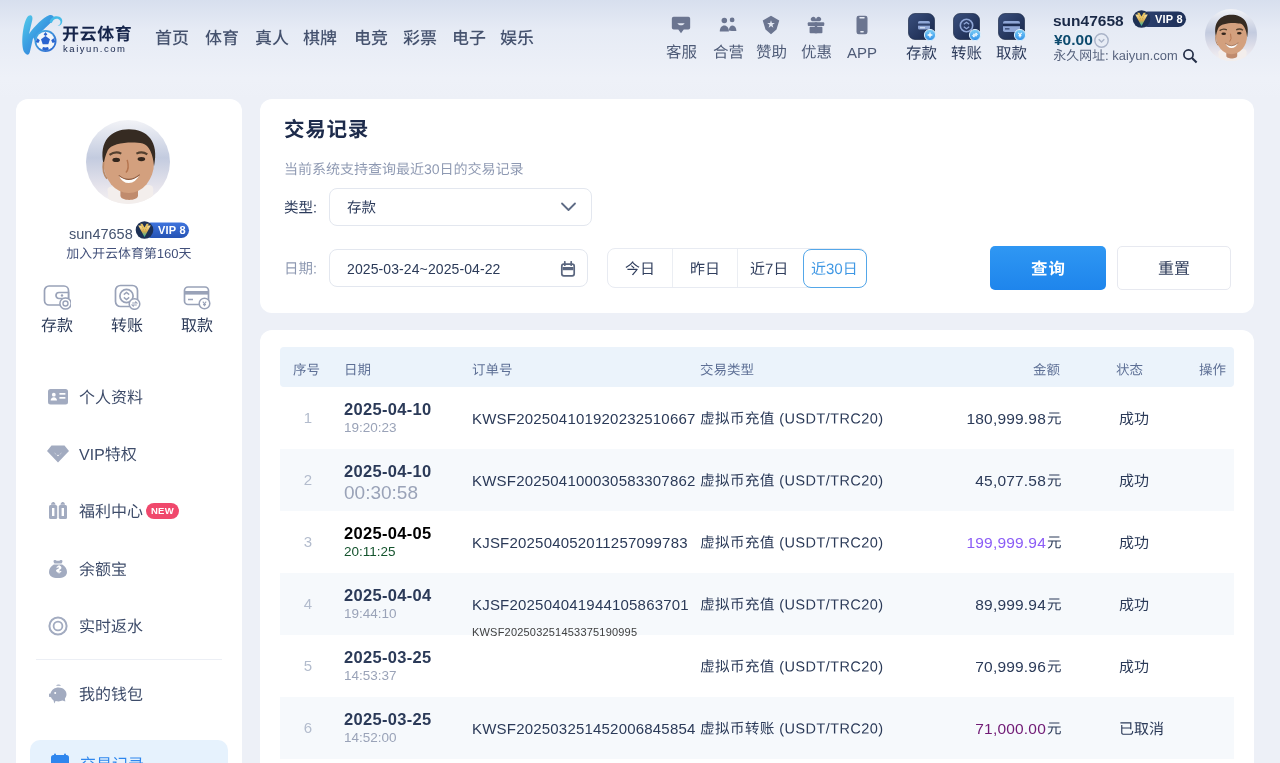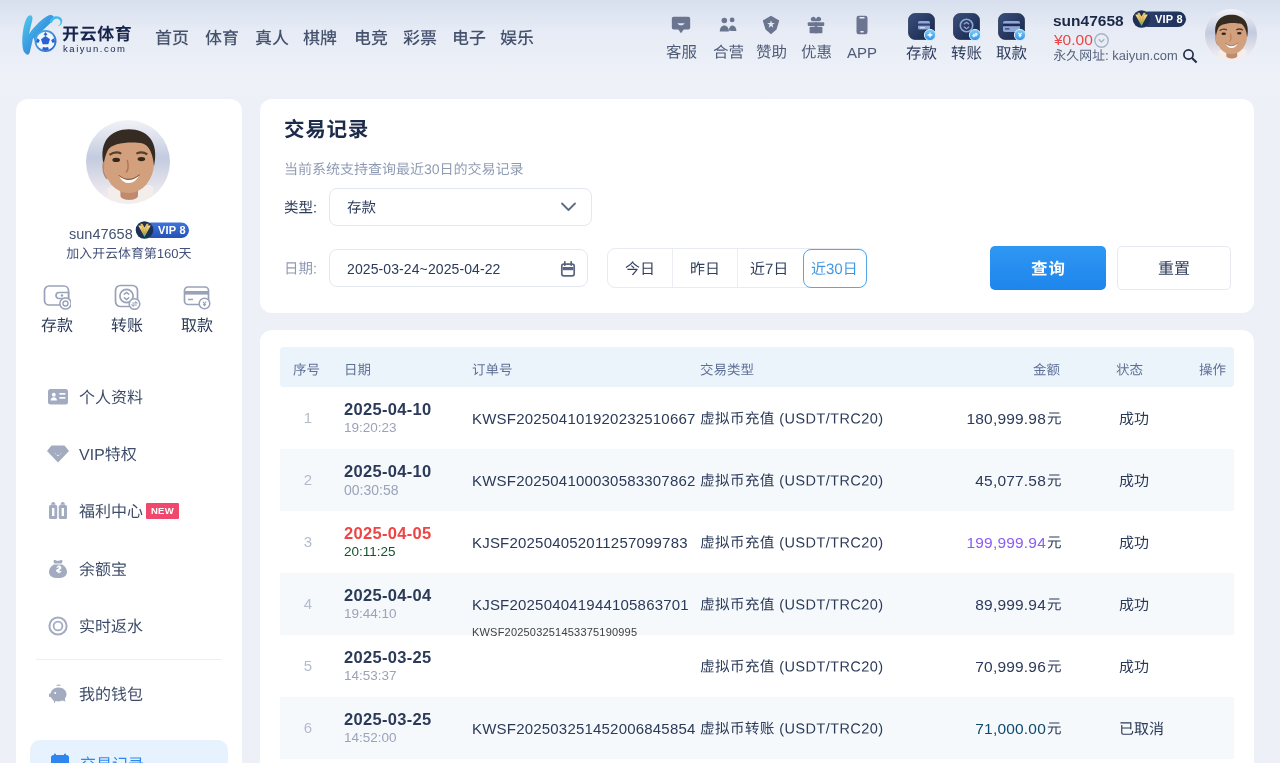--- a/index.html
+++ b/index.html
@@ -342,21 +342,21 @@
         <stop offset="0.5" stop-color="#d8ab4e"></stop>
         <stop offset="1" stop-color="#27b5a0"></stop>
       </linearGradient>
     </defs>
     <rect x="8" y="1.5" width="46" height="15.5" rx="7.75" fill="url(#vbd113210)"></rect>
     <text x="23" y="13" font-family="Liberation Sans" font-size="11" font-weight="bold" fill="#fff" letter-spacing="0.2">VIP 8</text>
     <circle cx="9.5" cy="9" r="8.8" fill="#1d3054"></circle>
     <path d="M3.2 4.6 L9.5 16 L15.8 4.6 L12.6 4.6 L9.5 10.2 L6.4 4.6 Z" fill="url(#vg113210)"></path>
     <path d="M5.2 2.8 L9.5 10.6 L13.8 2.8 L11.6 2.8 L9.5 6.6 L7.4 2.8 Z" fill="#e8c35f"></path>
   </svg>
-<div class="abs" style="left:1054px;top:31px;font-size:15.5px;font-weight:normal;color:#ef4444">¥0.00</div>
+<div class="abs" style="left:1054px;top:31px;font-size:15.5px;font-weight:bold;color:#0c4a6e">¥0.00</div>
 <svg class="abs" style="left:1094px;top:33px" width="15" height="15" viewBox="0 0 15 15">
     <circle cx="7.5" cy="7.5" r="6.7" fill="none" stroke="#a9b3c8" stroke-width="1.4"></circle>
     <path d="M4.7 6.3 l2.8 2.8 2.8-2.8" fill="none" stroke="#a9b3c8" stroke-width="1.4"></path>
   </svg>
 <svg class="zt" style="position:absolute;left:1053.0px;top:47.0px" width="125.0" height="16.2" viewBox="0 -1000 9613 1250" fill="#55617c">
     <use href="#g32"></use>
     <use href="#g33" x="1000"></use>
     <use href="#g34" x="2000"></use>
     <use href="#g35" x="3000"></use>
     <use href="#g36" x="4000"></use>
@@ -571,21 +571,21 @@
       <circle cx="8.2" cy="10" r="1" fill="#fff"></circle>
       <path d="M9 2.8 a3.2 3.2 0 0 1 5 0 Z"></path>
     </g>
   </svg>
 <svg class="zt" style="position:absolute;left:79.0px;top:684.0px" width="64.0" height="20.0" viewBox="0 -1000 4000 1250" fill="#3d4b69">
     <use href="#g79"></use>
     <use href="#g80" x="1000"></use>
     <use href="#g81" x="2000"></use>
     <use href="#g82" x="3000"></use>
   </svg>
-<div class="abs" style="left:146px;top:503px;width:33px;height:16px;background:#f0486c;border-radius:1px;color:#fff;font-size:9.5px;font-weight:bold;text-align:center;line-height:16.5px;letter-spacing:0.3px">NEW</div>
+<div class="abs" style="left:146px;top:503px;width:33px;height:16px;background:#f0486c;border-radius:8px;color:#fff;font-size:9.5px;font-weight:bold;text-align:center;line-height:16.5px;letter-spacing:0.3px">NEW</div>
 <div class="abs" style="left:36px;top:659px;width:186px;height:1px;background:#eceff5"></div>
 <div class="abs" style="left:30px;top:740px;width:198px;height:48px;background:#e6f2fd;border-radius:10px"></div>
 <svg class="abs" style="left:50px;top:753px" width="20" height="20" viewBox="0 0 20 20">
     <g fill="#2e86ee">
       <rect x="1" y="2" width="18" height="16" rx="2.5"></rect>
       <rect x="4" y="0.5" width="2" height="4" rx="1"></rect>
       <rect x="14" y="0.5" width="2" height="4" rx="1"></rect>
     </g>
   </svg>
 <svg class="zt" style="position:absolute;left:80.0px;top:754.0px" width="64.0" height="20.0" viewBox="0 -1000 4000 1250" fill="#2e86ee">
@@ -741,21 +741,21 @@
 <svg class="zt" style="position:absolute;left:1046.5px;top:408.5px" width="14.5" height="18.1" viewBox="0 -1000 1000 1250" fill="#2b3a58">
     <use href="#g137"></use>
   </svg>
 <svg class="zt" style="position:absolute;left:1119.0px;top:408.5px" width="30.0" height="18.8" viewBox="0 -1000 2000 1250" fill="#2b3a58">
     <use href="#g138"></use>
     <use href="#g139" x="1000"></use>
   </svg>
 <div class="abs" style="left:280px;top:449px;width:954px;height:62px;background:#f6f9fc"></div>
 <div class="abs" style="left:293px;top:471.0px;width:30px;text-align:center;font-size:15px;color:#b3bccd">2</div>
 <div class="abs" style="left:344px;top:461.5px;font-size:16.5px;font-weight:bold;color:#2b3a58;letter-spacing:0.3px">2025-04-10</div>
-<div class="abs" style="left:344px;top:481.5px;font-size:14px;color:#9aa3b8">00:30:58</div>
+<div class="abs" style="left:344px;top:481.5px;font-size:19px;color:#9aa3b8">00:30:58</div>
 <div class="abs" style="left:472px;top:472.0px;font-size:15px;color:#2b3a58;letter-spacing:0.2px">KWSF202504100030583307862</div>
 <svg class="zt" style="position:absolute;left:700.0px;top:470.5px" width="183.7" height="18.1" viewBox="0 -1000 12670 1250" fill="#2b3a58">
     <use href="#g122"></use>
     <use href="#g123" x="1031"></use>
     <use href="#g124" x="2062"></use>
     <use href="#g125" x="3093"></use>
     <use href="#g126" x="4124"></use>
     <use href="#g127" x="5464"></use>
     <use href="#g128" x="5828"></use>
     <use href="#g129" x="6581"></use>
@@ -771,21 +771,21 @@
   </svg>
 <div class="abs" style="right:234px;top:472.0px;font-size:15.5px;color:#2b3a58;letter-spacing:0.2px;text-align:right">45,077.58</div>
 <svg class="zt" style="position:absolute;left:1046.5px;top:470.5px" width="14.5" height="18.1" viewBox="0 -1000 1000 1250" fill="#2b3a58">
     <use href="#g137"></use>
   </svg>
 <svg class="zt" style="position:absolute;left:1119.0px;top:470.5px" width="30.0" height="18.8" viewBox="0 -1000 2000 1250" fill="#2b3a58">
     <use href="#g138"></use>
     <use href="#g139" x="1000"></use>
   </svg>
 <div class="abs" style="left:293px;top:533.0px;width:30px;text-align:center;font-size:15px;color:#b3bccd">3</div>
-<div class="abs" style="left:344px;top:523.5px;font-size:16.5px;font-weight:bold;color:#ef4444;letter-spacing:0.3px">2025-04-05</div>
+<div class="abs" style="left:344px;top:523.5px;font-size:16.5px;font-weight:bold;color:#000000;letter-spacing:0.3px">2025-04-05</div>
 <div class="abs" style="left:344px;top:543.5px;font-size:13.5px;color:#14532d">20:11:25</div>
 <div class="abs" style="left:472px;top:534.0px;font-size:15px;color:#2b3a58;letter-spacing:0.2px">KJSF202504052011257099783</div>
 <svg class="zt" style="position:absolute;left:700.0px;top:532.5px" width="183.7" height="18.1" viewBox="0 -1000 12670 1250" fill="#2b3a58">
     <use href="#g122"></use>
     <use href="#g123" x="1031"></use>
     <use href="#g124" x="2062"></use>
     <use href="#g125" x="3093"></use>
     <use href="#g126" x="4124"></use>
     <use href="#g127" x="5464"></use>
     <use href="#g128" x="5828"></use>
@@ -888,20 +888,20 @@
     <use href="#g130" x="7279"></use>
     <use href="#g131" x="8033"></use>
     <use href="#g132" x="8674"></use>
     <use href="#g131" x="8983"></use>
     <use href="#g133" x="9625"></use>
     <use href="#g134" x="10378"></use>
     <use href="#g135" x="11132"></use>
     <use href="#g57" x="11719"></use>
     <use href="#g136" x="12306"></use>
   </svg>
-<div class="abs" style="right:234px;top:720.0px;font-size:15.5px;color:#0c4a6e;letter-spacing:0.2px;text-align:right">71,000.00</div>
+<div class="abs" style="right:234px;top:720.0px;font-size:15.5px;color:#701a75;letter-spacing:0.2px;text-align:right">71,000.00</div>
 <svg class="zt" style="position:absolute;left:1046.5px;top:718.5px" width="14.5" height="18.1" viewBox="0 -1000 1000 1250" fill="#2b3a58">
     <use href="#g137"></use>
   </svg>
 <svg class="zt" style="position:absolute;left:1119.0px;top:718.5px" width="45.0" height="18.8" viewBox="0 -1000 3000 1250" fill="#2b3a58">
     <use href="#g140"></use>
     <use href="#g31" x="1000"></use>
     <use href="#g141" x="2000"></use>
   </svg>
 </body></html>

